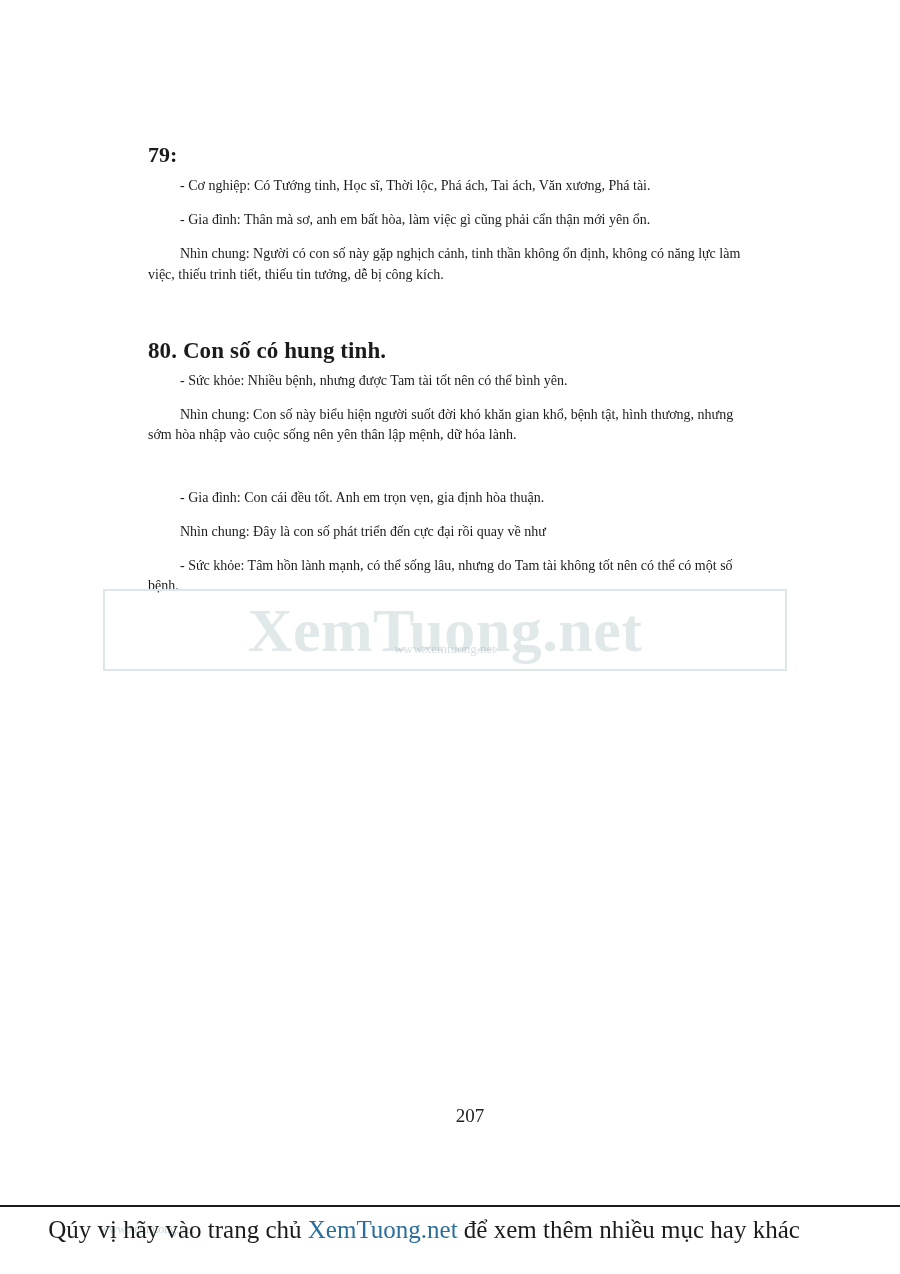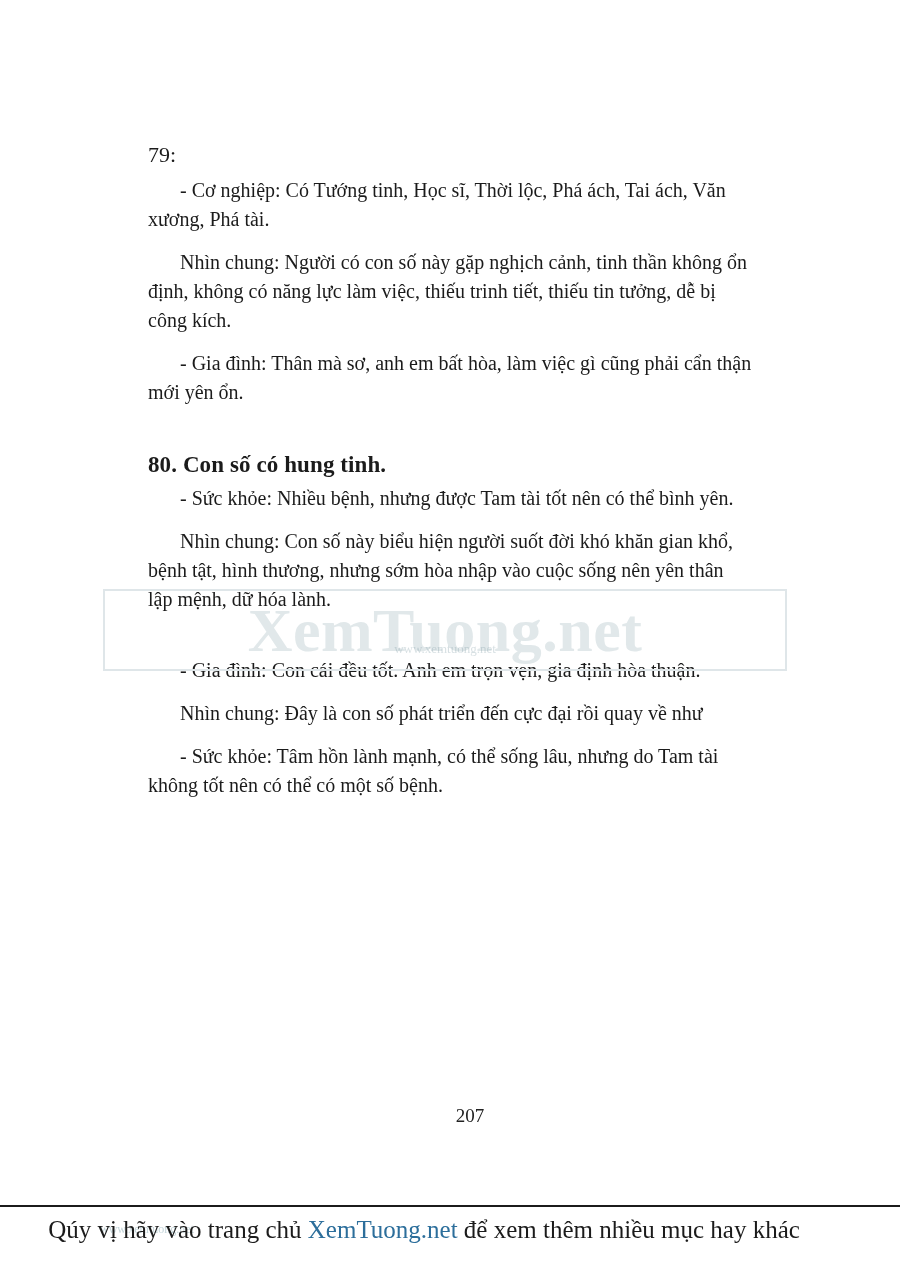--- a/index.html
+++ b/index.html
@@ -27,31 +27,32 @@
     position: absolute;
     left: 148px;
     top: 140px;
     width: 604px;
   }
 
   .sec-num {
     font-size: 22px;
     line-height: 1.35;
     margin: 0 0 6px 0;
+    font-weight: bold;
   }
 
   .heading {
     font-size: 23px;
     line-height: 1.38;
-    margin: 0 0 4px 0;
+    margin: 8px 0 4px 0;
     letter-spacing: 0.1px;
   }
 
   .para {
-    font-size: 20px;
+    font-size: 14px;
     line-height: 1.45;
     margin: 0 0 14px 0;
     text-indent: 32px;
   }
 
   .gap-lg { height: 28px; }
 
   .page-number {
     position: absolute;
     left: 0;
@@ -140,22 +141,22 @@
 </head>
 <body>
 
 <div class="page">
 
   <div class="content">
 
     <div class="sec-num">79:</div>
 
     <p class="para">- Cơ nghiệp: Có Tướng tinh, Học sĩ, Thời lộc, Phá ách, Tai ách, Văn xương, Phá tài.</p>
+    <p class="para">- Gia đình: Thân mà sơ, anh em bất hòa, làm việc gì cũng phải cẩn thận mới yên ổn.</p>
     <p class="para">Nhìn chung: Người có con số này gặp nghịch cảnh, tinh thần không ổn định, không có năng lực làm việc, thiếu trinh tiết, thiếu tin tưởng, dễ bị công kích.</p>
-    <p class="para">- Gia đình: Thân mà sơ, anh em bất hòa, làm việc gì cũng phải cẩn thận mới yên ổn.</p>
 
     <div class="gap-lg"></div>
 
     <h2 class="heading">80. Con số có hung tinh.</h2>
     <p class="para">- Sức khỏe: Nhiều bệnh, nhưng được Tam tài tốt nên có thể bình yên.</p>
     <p class="para">Nhìn chung: Con số này biểu hiện người suốt đời khó khăn gian khổ, bệnh tật, hình thương, nhưng sớm hòa nhập vào cuộc sống nên yên thân lập mệnh, dữ hóa lành.</p>
 
     <div class="gap-lg"></div>
 
     <p class="para">- Gia đình: Con cái đều tốt. Anh em trọn vẹn, gia định hòa thuận.</p>

